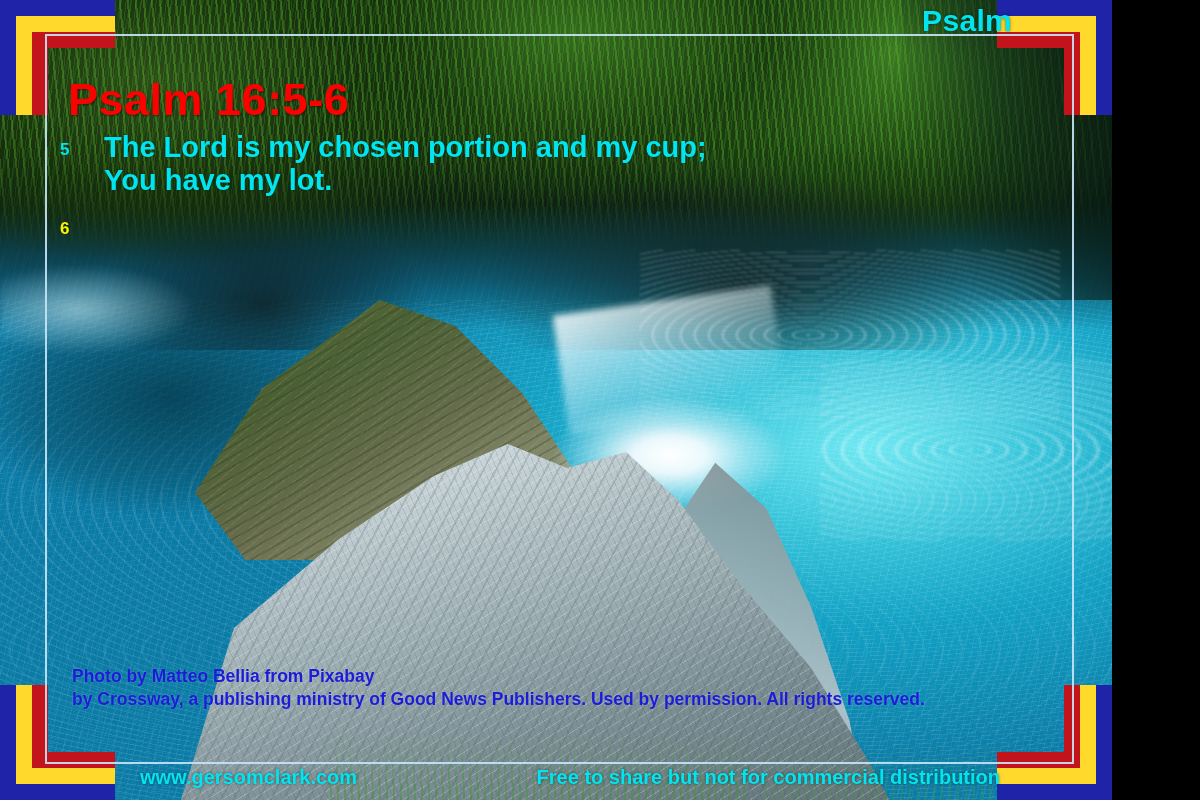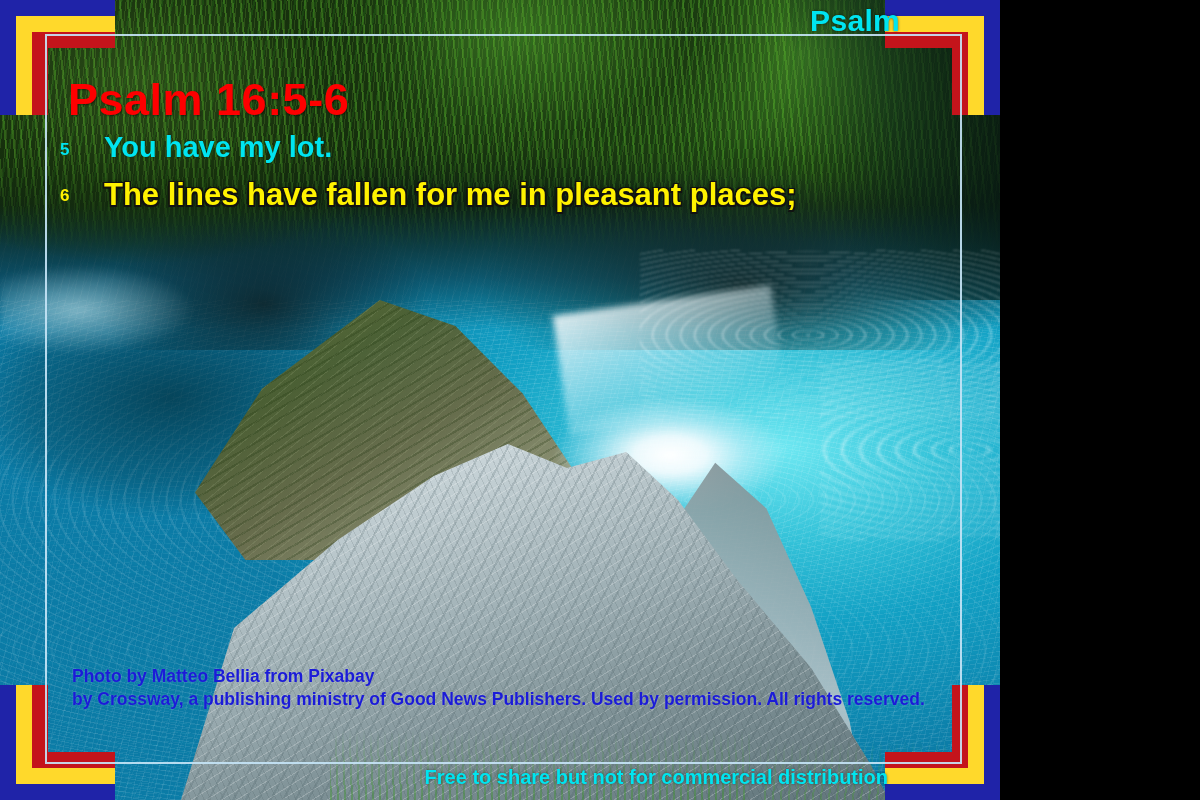--- a/index.html
+++ b/index.html
@@ -5,21 +5,21 @@
   * { margin:0; padding:0; box-sizing:border-box; }
   html, body {
     width:1200px; height:800px; overflow:hidden;
     font-family:"Liberation Sans", sans-serif;
     background:#000;
   }
 
   
   #slide {
     position:relative;
-    width:1000px; height:800px;
+    width:1112px; height:800px;
     overflow:hidden;
     background:#061a12;
   }
 
   
   .photo { position:absolute; inset:0; overflow:hidden; }
 
   
   .layer-water {
     position:absolute; inset:0;
@@ -311,33 +311,34 @@
 
   <div class="psalm-tag">Psalm</div>
 
   <div class="verse-title">Psalm 16:5-6</div>
 
   <div class="verse-block">
 
     <div class="verse v5">
       <div class="vnum">5</div>
       <div class="vtext">
+        <div class="vline">The Lord is my chosen portion and my cup;</div>
         <div class="vline">You have my lot.</div>
       </div>
     </div>
 
     <div class="verse v6">
       <div class="vnum">6</div>
       <div class="vtext">
-        <div class="vline">The lines have fallen for me in pleasant places;</div>
       </div>
     </div>
 
   </div>
 
   <div class="credits">
     <div>Photo by Matteo Bellia from Pixabay</div>
     <div>by Crossway, a publishing ministry of Good News Publishers. Used by permission. All rights reserved.</div>
   </div>
 
+  <div class="footer-left">www.gersomclark.com</div>
   <div class="footer-right">Free to share but not for commercial distribution</div>
 
 </div>
 
 </body></html>

